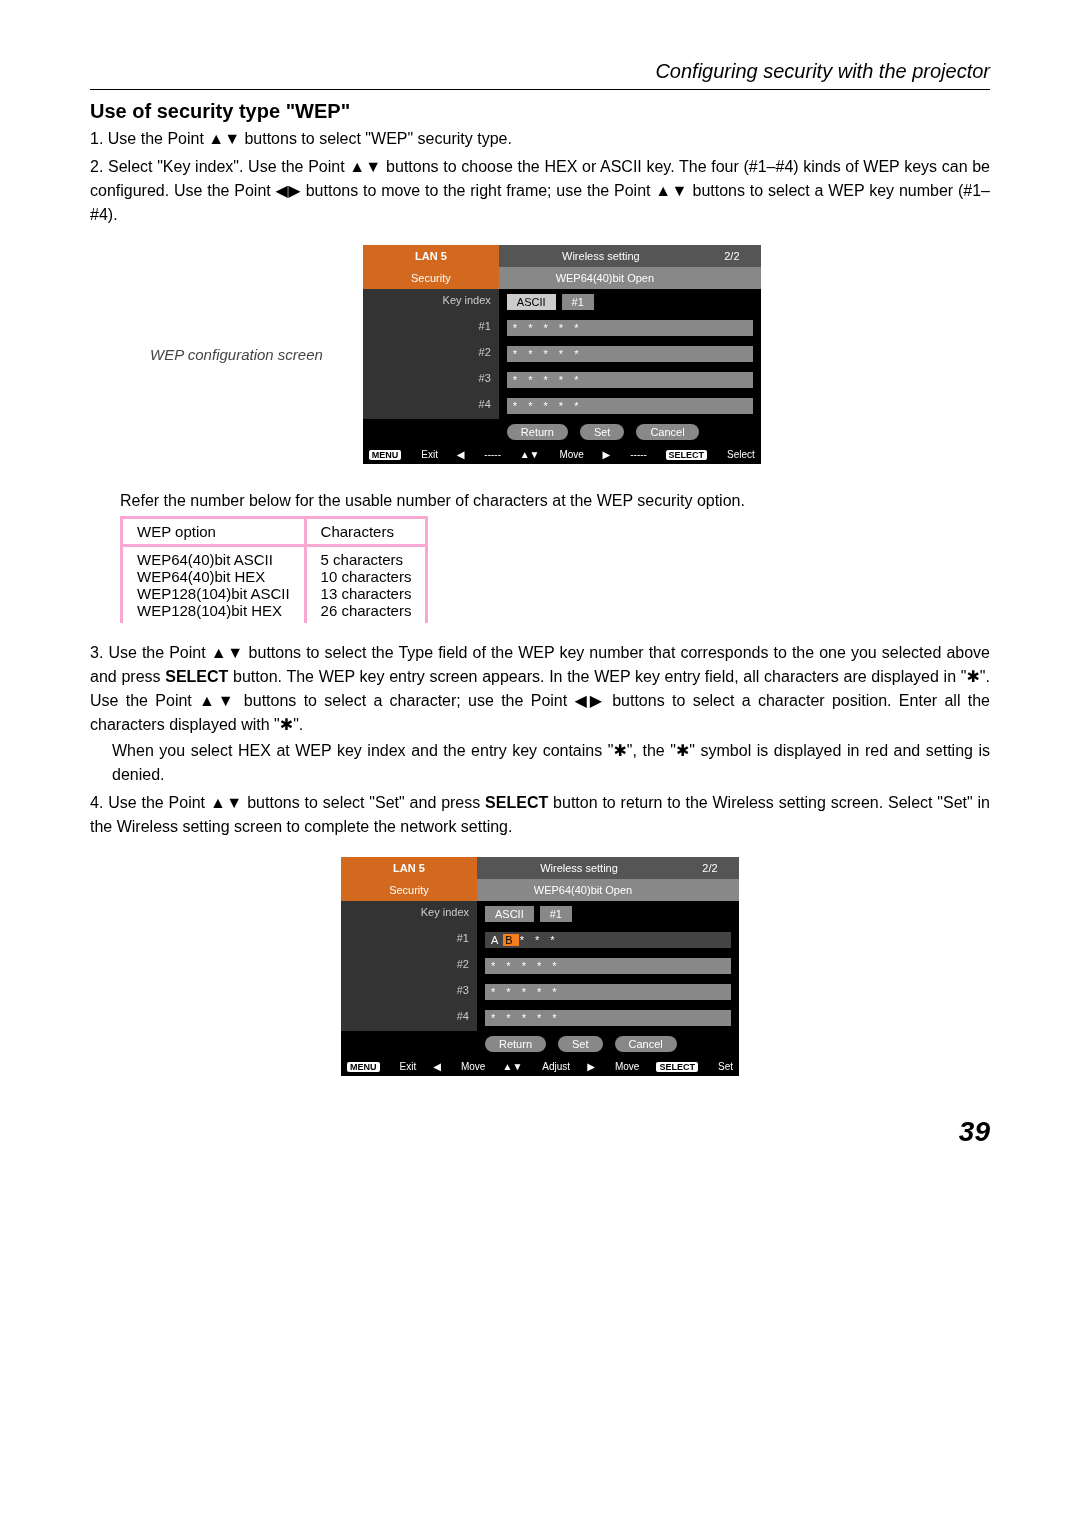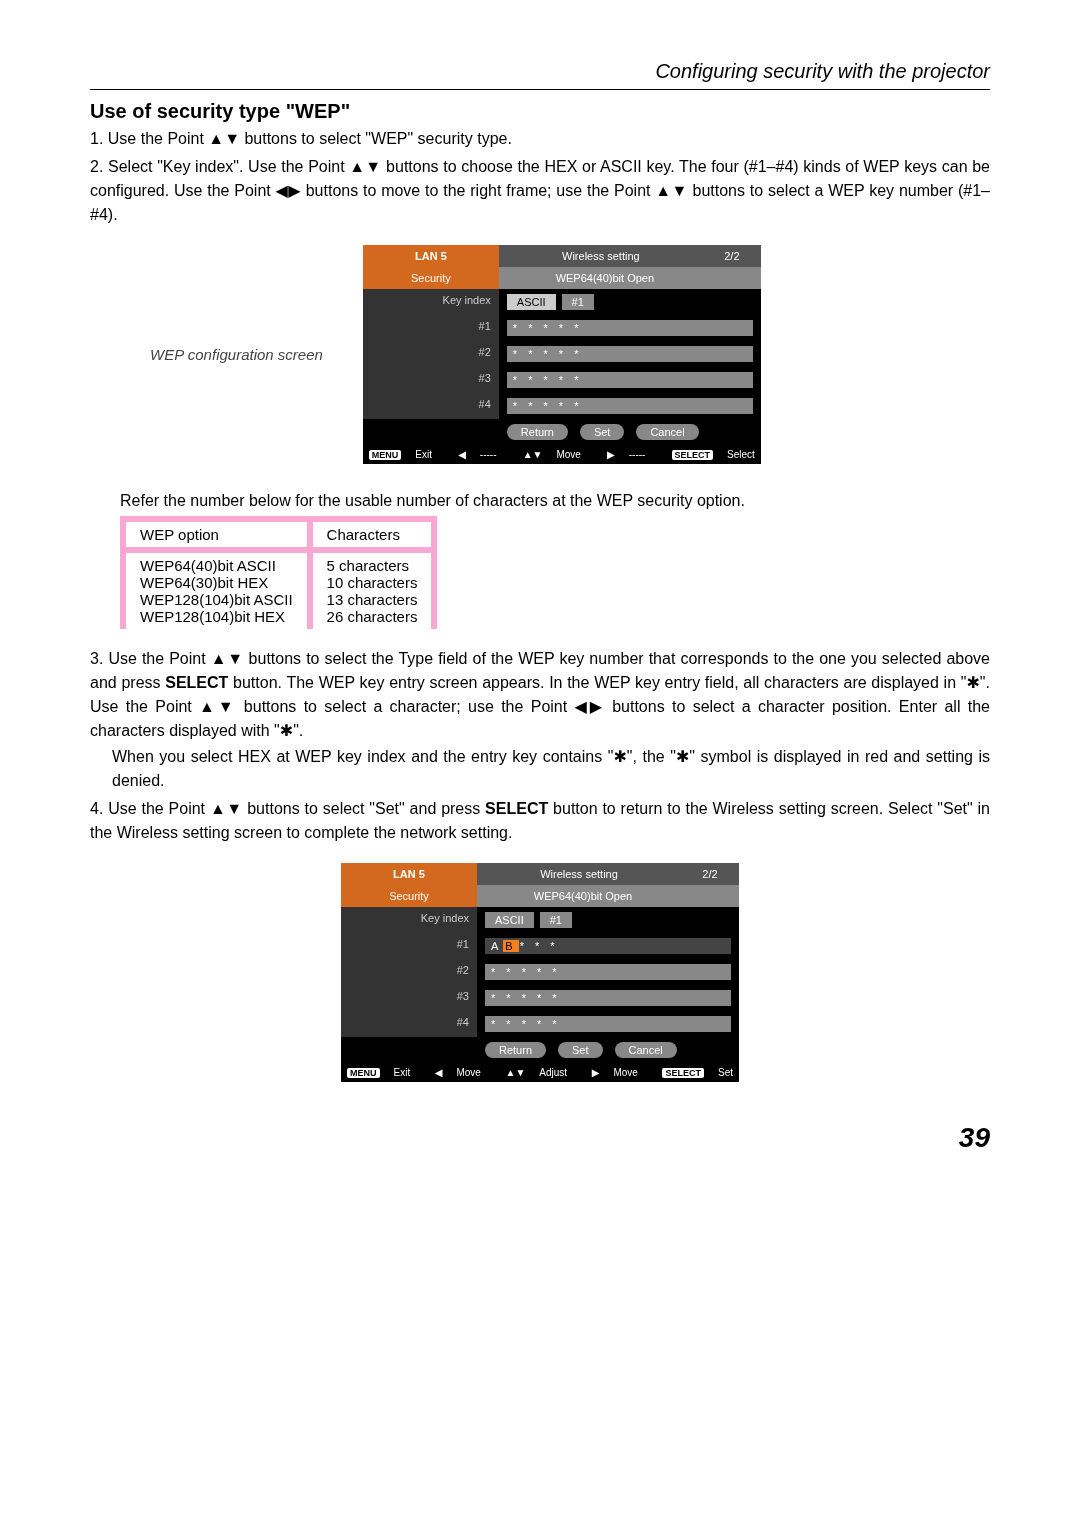--- a/index.html
+++ b/index.html
@@ -61,31 +61,31 @@
   .ms-sec-mid { background: #888; color: #fff; flex: 1; text-align: center; padding: 5px 0; }
   .ms-sec-blank { background: #888; width: 50px; }
   .ms-key-left { background: #333; color: #ccc; }
   .ms-box { background: #888; color: #fff; padding: 2px 10px; }
   .ms-box-sel { background: #ccc; color: #000; padding: 2px 10px; }
   .ms-keynum { background: #333; color: #ccc; }
   .ms-field { background: #888; color: #fff; padding: 2px 6px; flex: 1; letter-spacing: 4px; }
   .ms-field-dark { background: #444; }
   .ms-btn { background: #888; color: #fff; padding: 2px 14px; border-radius: 8px; }
   .ms-footer { display: flex; justify-content: space-between; background: #000; color: #fff; padding: 4px 6px; font-size: 10px; }
-  .ms-footer span { display: inline-flex; align-items: center; gap: 14px; }
+  .ms-footer span { display: inline-flex; align-items: center; gap: 20px; }
   .badge { background: #fff; color: #000; border-radius: 2px; padding: 0 3px; font-size: 9px; font-weight: bold; }
   .highlight-char { background: #f58020; color: #000; padding: 0 2px; margin: 0 1px; }
   
   .char-table {
     border-collapse: collapse;
     margin: 6px 0 18px 30px;
     font-size: 15px;
   }
   .char-table td, .char-table th {
-    border: 6px solid #f9a8d4;
+    border: 3px solid #f9a8d4;
     padding: 4px 14px;
     text-align: left;
     font-weight: normal;
   }
   .ref-text {
     margin-left: 30px;
     margin-top: 14px;
   }
   .page-num {
     text-align: right;
@@ -189,21 +189,21 @@
 <div class="ref-text">Refer the number below for the usable number of characters at the WEP security option.</div>
 <table class="char-table">
   <tbody>
       <tr>
     <th>WEP option</th>
     <th>Characters</th>
   </tr>
   <tr>
     <td style="border-bottom:none;">
       <div>WEP64(40)bit ASCII</div>
-      <div>WEP64(30)bit HEX</div>
+      <div>WEP64(40)bit HEX</div>
       <div>WEP128(104)bit ASCII</div>
       <div>WEP128(104)bit HEX</div>
     </td>
     <td style="border-bottom:none;">
       <div>5 characters</div>
       <div>10 characters</div>
       <div>13 characters</div>
       <div>26 characters</div>
     </td>
   </tr>

